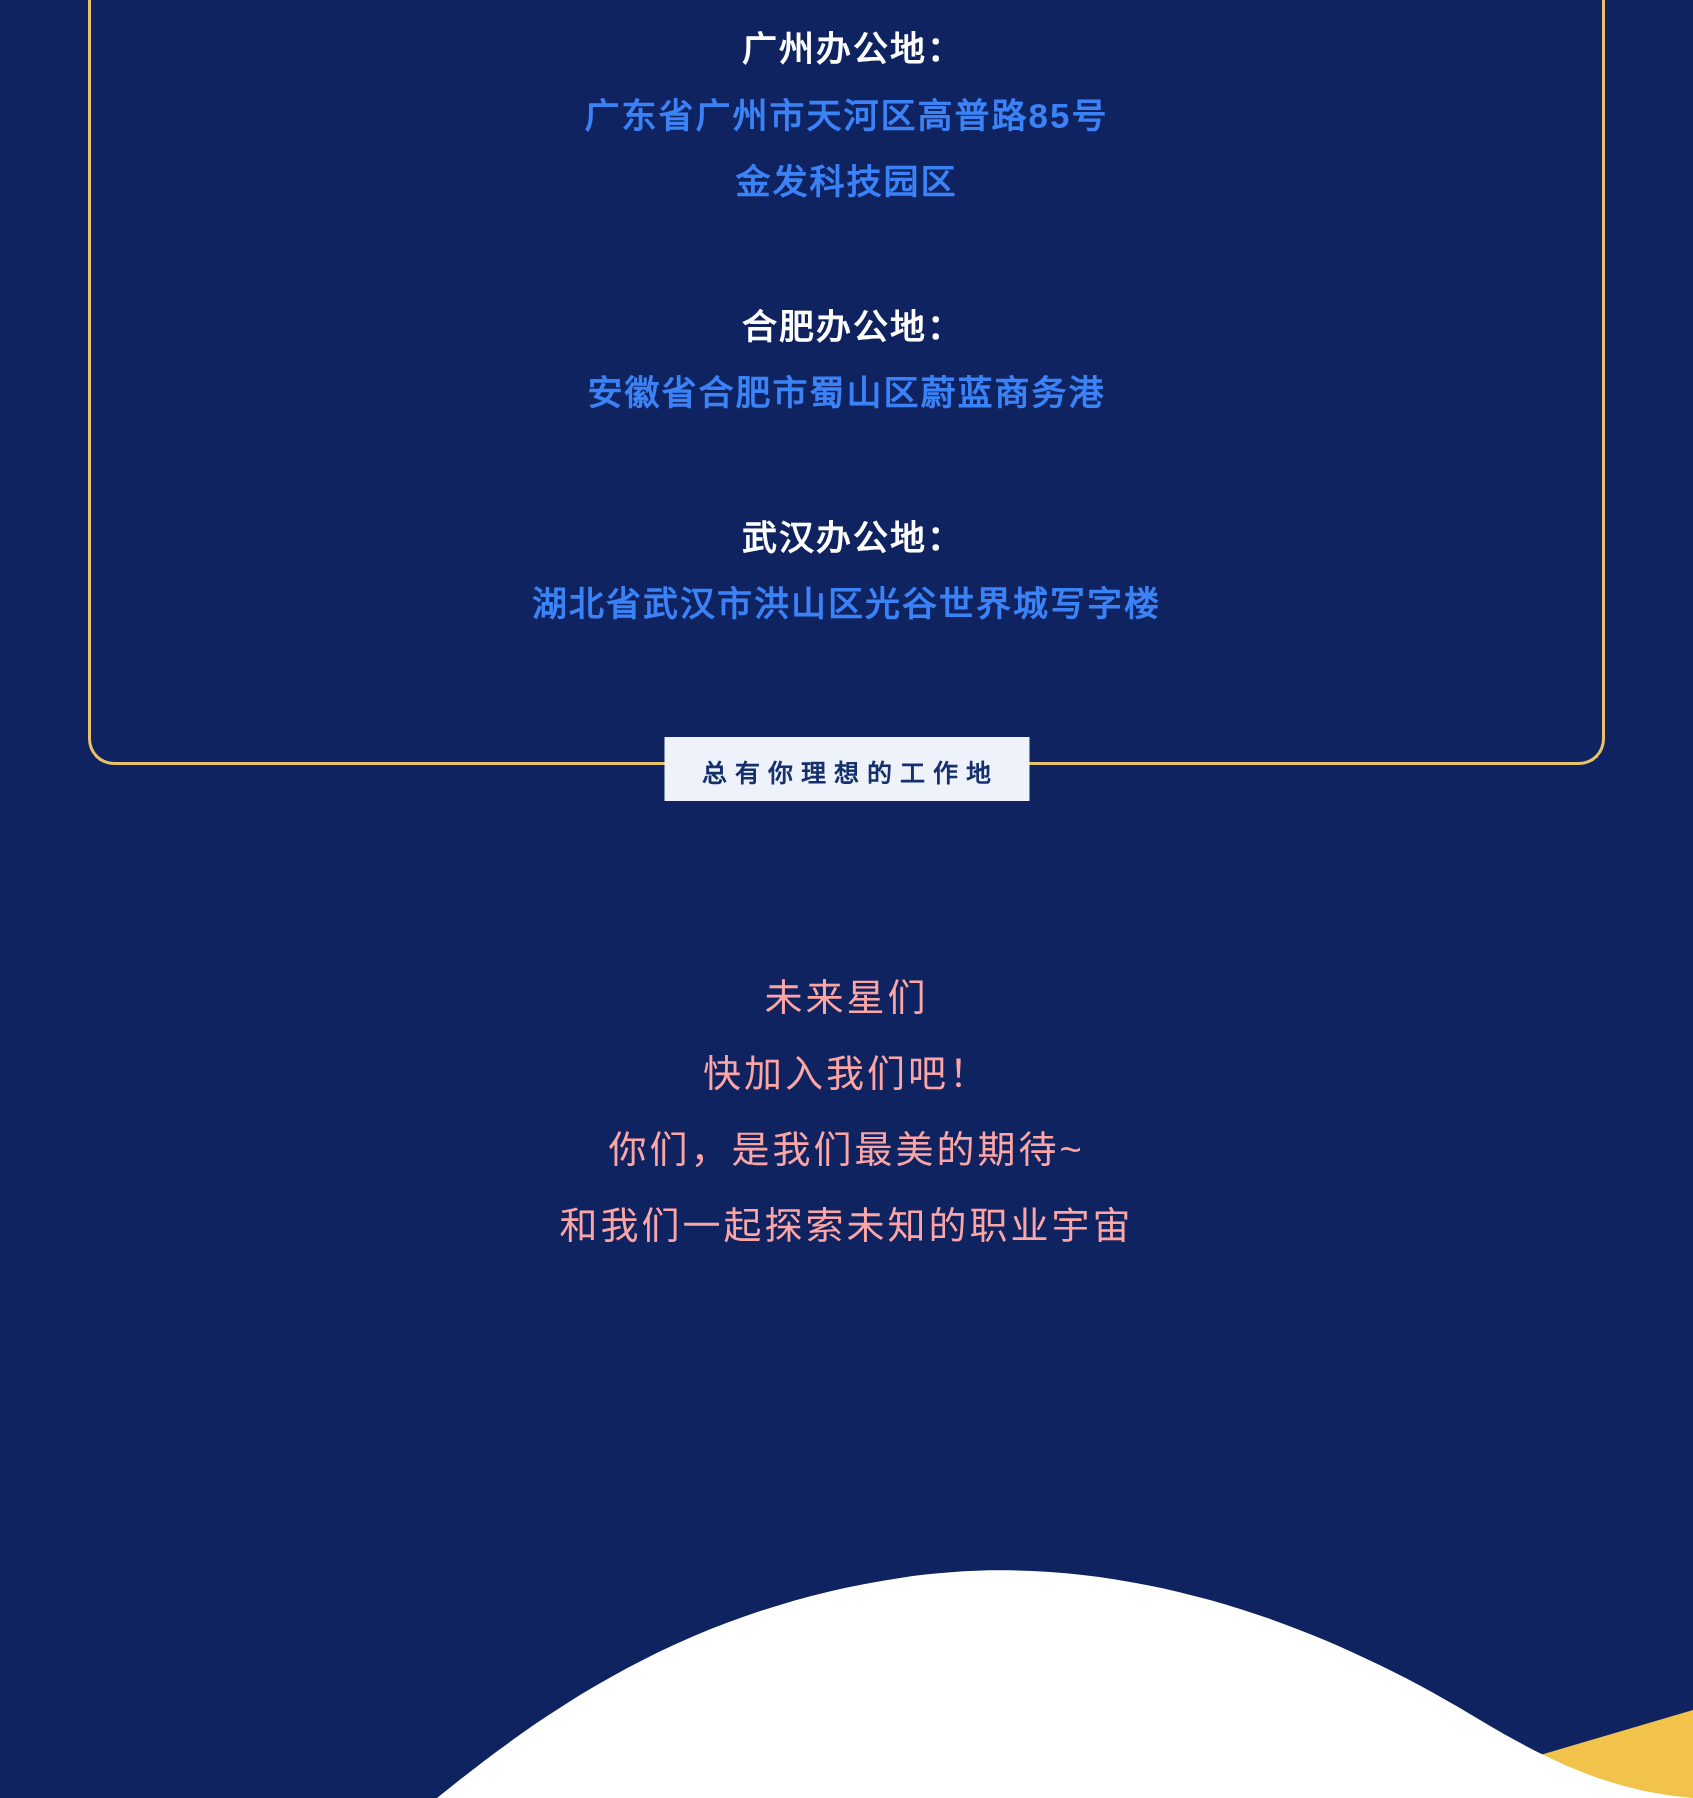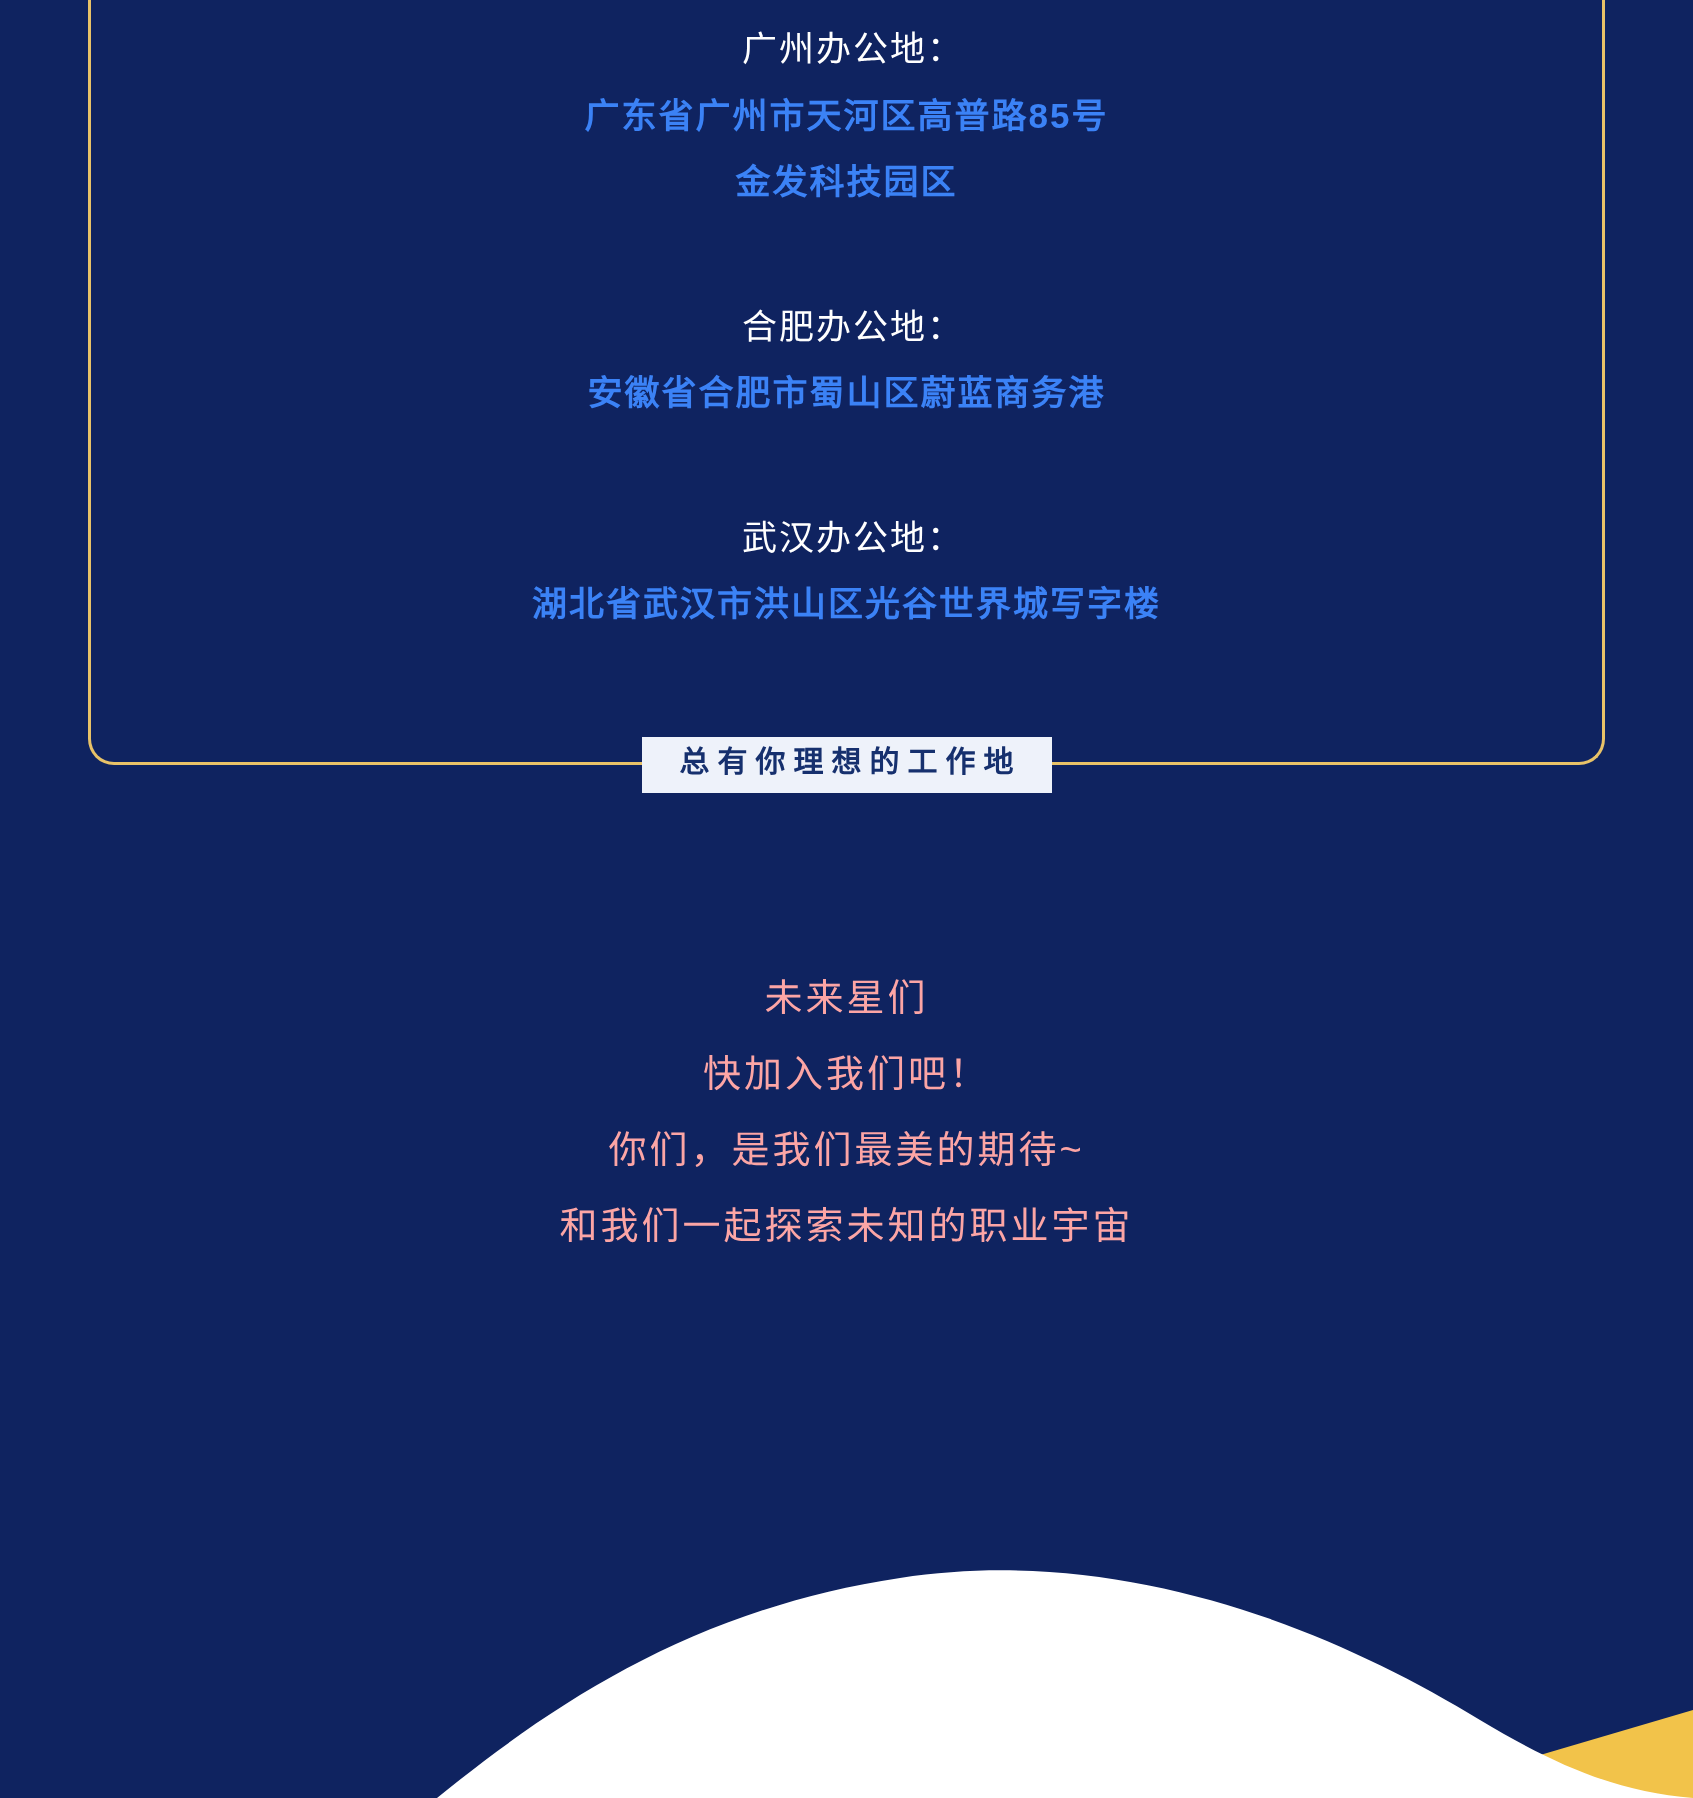--- a/index.html
+++ b/index.html
@@ -36,21 +36,21 @@
     width: 100%;
     text-align: center;
   }
 
   .addr-block {
     margin: 0 auto;
   }
 
   .addr-title {
     font-size: 35px;
-    font-weight: normal;
+    font-weight: bold;
     letter-spacing: 2px;
     line-height: 1.9;
     color: #ffffff;
     padding-left: 13px;
   }
   .addr-line {
     font-size: 35px;
     font-weight: bold;
     letter-spacing: 2px;
     line-height: 1.9;
@@ -60,24 +60,24 @@
   .gap-lg { height: 78px; }
 
   
   .ribbon {
     position: absolute;
     left: 50%;
     transform: translateX(-50%);
     top: 737px;
     background: #eef2fa;
     color: #16306e;
-    font-size: 30px;
+    font-size: 25px;
     font-weight: bold;
     letter-spacing: 8px;
-    padding: 0 30px 12px 38px;
+    padding: 16px 30px 12px 38px;
     white-space: nowrap;
     z-index: 3;
   }
 
   
   .closing {
     position: absolute;
     left: 0;
     top: 960px;
     width: 100%;

